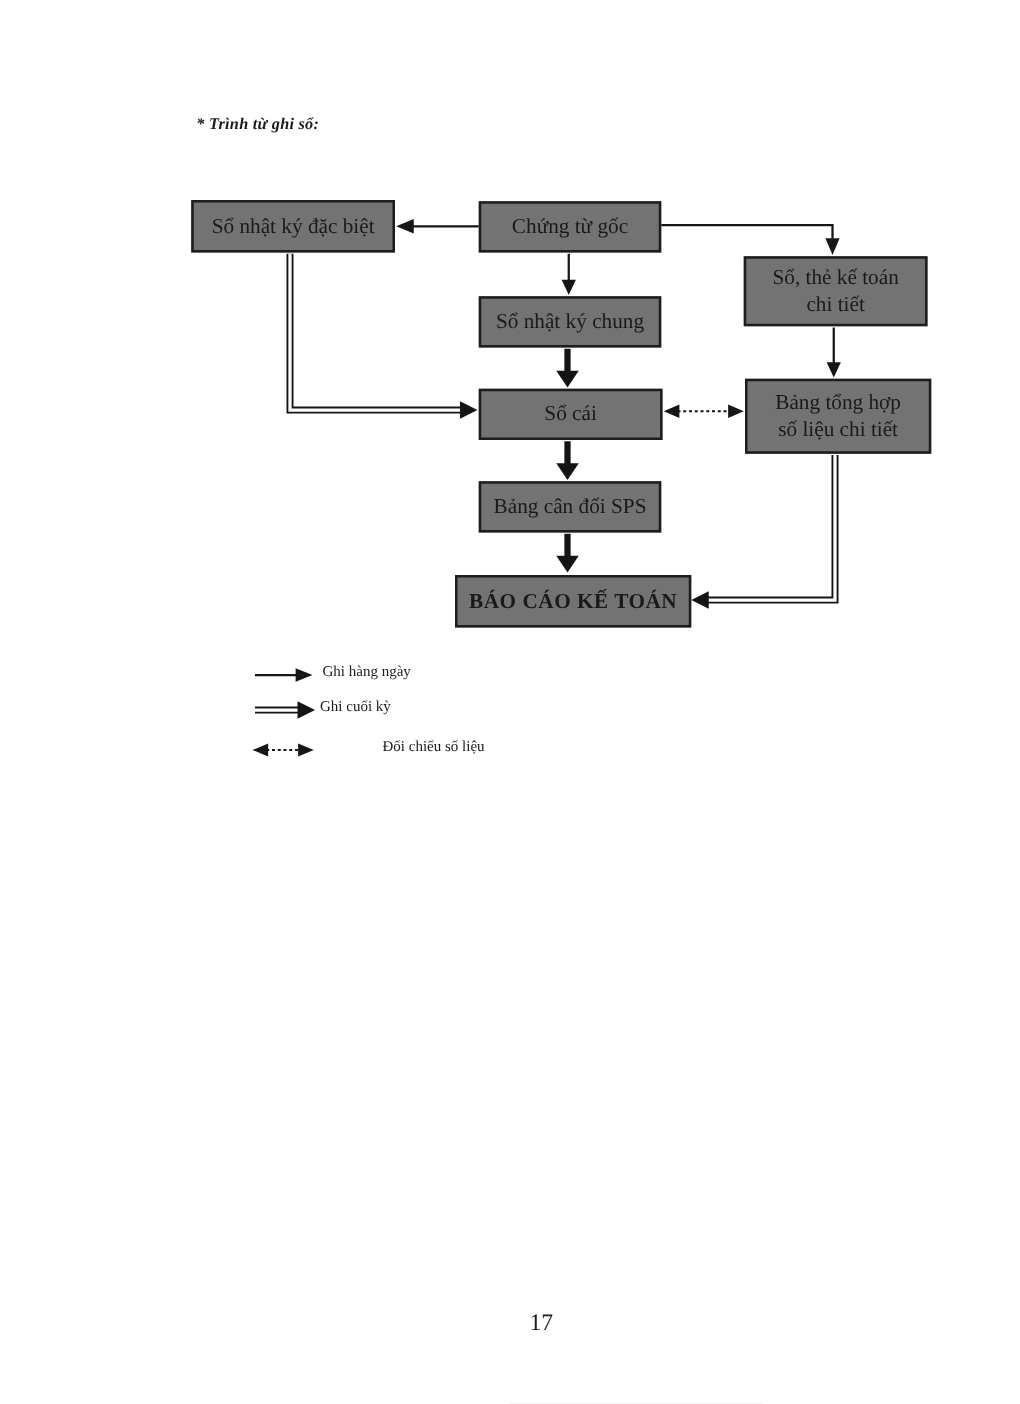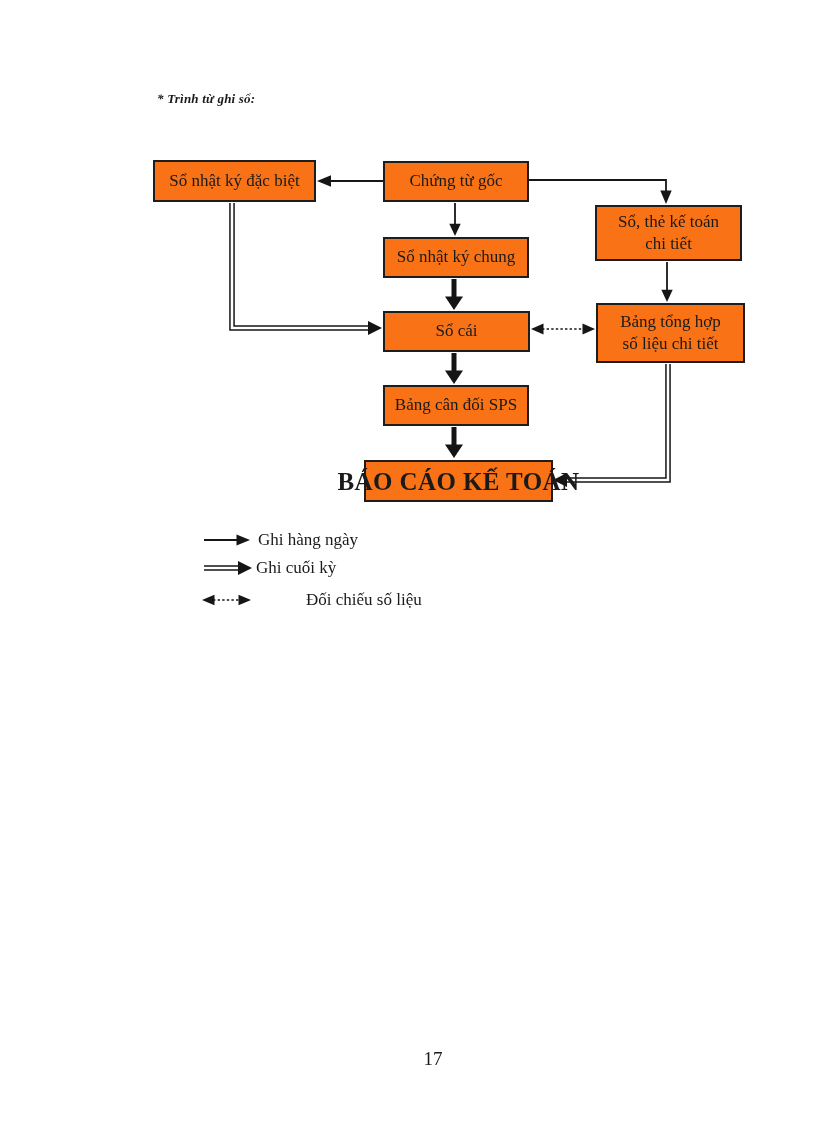--- a/index.html
+++ b/index.html
@@ -9,34 +9,34 @@
     font-family:"Liberation Serif","DejaVu Serif",serif; color:#1a1a1a;
   }
   .title {
     position:absolute; left:157px; top:91px;
     font-size:13px; font-weight:bold; font-style:italic;
     letter-spacing:0.2px; white-space:nowrap;
   }
   .arrows { position:absolute; left:0; top:0; }
   .box {
     position:absolute; box-sizing:border-box;
-    border:2px solid #1d1d1d; background:#f97316;
+    border:2px solid #1d1d1d; background:#737373;
     display:flex; flex-direction:column; align-items:center; justify-content:center;
     text-align:center; font-size:17px; line-height:1.32; white-space:nowrap;
   }
   .b-snkdb { left:153px; top:160px; width:163px; height:42px; }
   .b-ctg   { left:383px; top:161px; width:146px; height:41px; }
   .b-stkt  { left:595px; top:205px; width:147px; height:56px; }
   .b-snkc  { left:383px; top:237px; width:146px; height:41px; }
   .b-socai { left:383px; top:311px; width:147px; height:41px; }
   .b-bth   { left:596px; top:303px; width:149px; height:60px; }
   .b-bcd   { left:383px; top:385px; width:146px; height:41px; }
   .b-bckt  { left:364px; top:460px; width:189px; height:42px;
-             font-weight:bold; font-size:25px; letter-spacing:0.4px; }
-  .legend-label { position:absolute; font-size:17px; white-space:nowrap; }
+             font-weight:bold; font-size:17px; letter-spacing:0.4px; }
+  .legend-label { position:absolute; font-size:12px; white-space:nowrap; }
   .ll-1 { left:258px; top:530px; }
   .ll-2 { left:256px; top:558px; }
   .ll-3 { left:258px; top:590px;margin-left:48px; }
   .page-number {
     position:absolute; left:403px; top:1048px; width:60px;
     text-align:center; font-size:19px;
   }
 </style>
 </head>
 <body>

